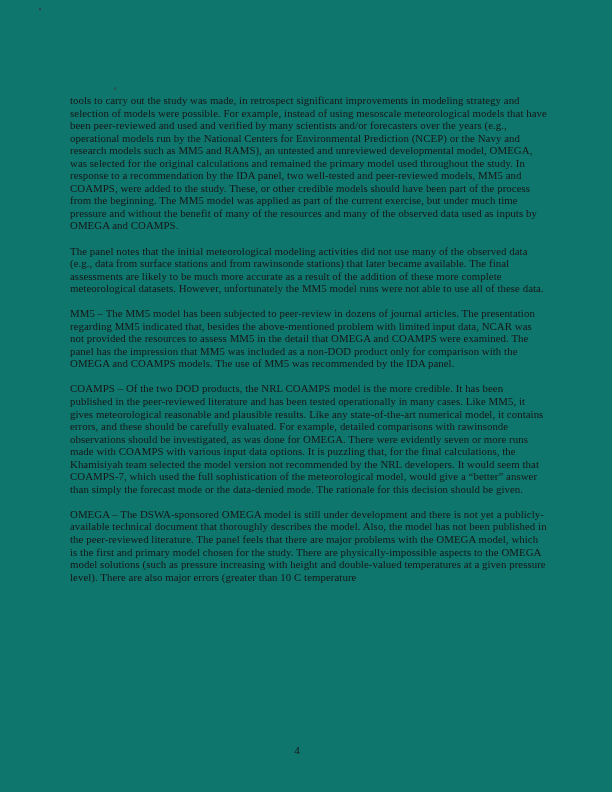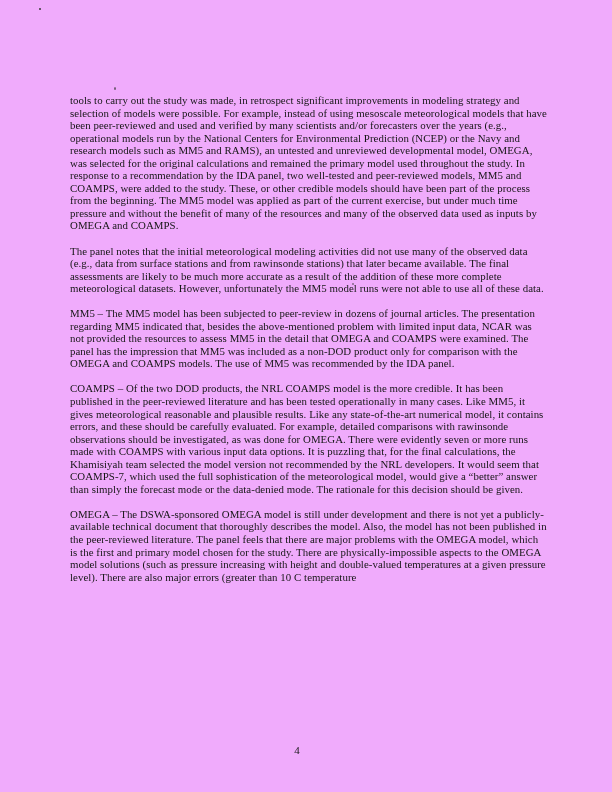--- a/index.html
+++ b/index.html
@@ -4,21 +4,21 @@
 <style>
   html, body {
     margin: 0;
     padding: 0;
     background: #ffffff;
   }
   .page {
     position: relative;
     width: 612px;
     height: 792px;
-    background: #f0abfc;
+    background: #0f766e;
     font-family: "Liberation Serif", "DejaVu Serif", serif;
     color: #161616;
     overflow: hidden;
   }
   .text-block {
     position: absolute;
     left: 70px;
     top: 94px;
     width: 478px;
     font-size: 10.85px;

